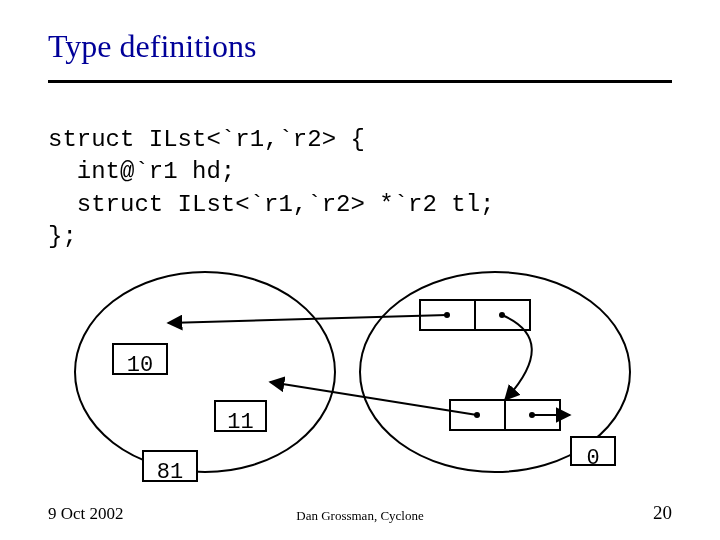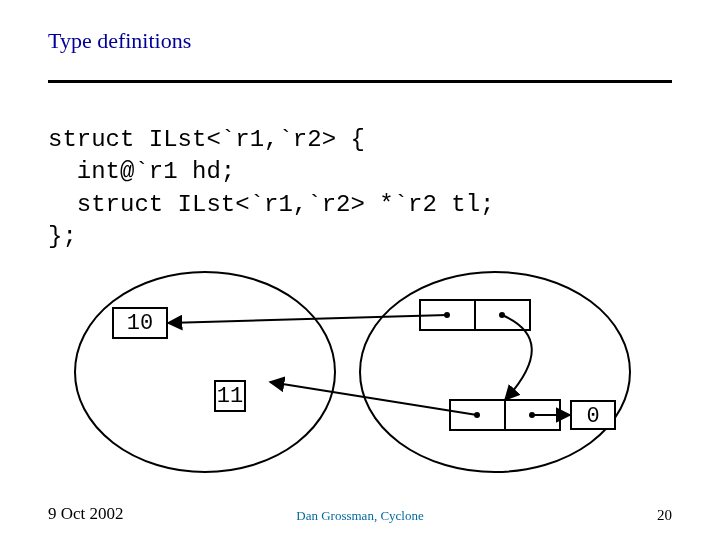--- a/index.html
+++ b/index.html
@@ -15,21 +15,21 @@
   .slide {
     position: relative;
     width: 720px;
     height: 540px;
     box-sizing: border-box;
   }
   .title {
     position: absolute;
     left: 48px;
     top: 28px;
-    font-size: 22px;
+    font-size: 32px;
     color: #000099;
   }
   .hr {
     position: absolute;
     left: 48px;
     top: 80px;
     width: 624px;
     height: 0;
     border-top: 3px solid #000;
   }
@@ -49,43 +49,44 @@
     top: 0;
   }
   .valbox {
     position: absolute;
     background: #fff;
     border: 2px solid #000;
     font-family: "Courier New", Courier, monospace;
     font-size: 22px;
     text-align: center;
     box-sizing: border-box;
-    padding-top: 2px;
+    padding-top: 8px;
+    margin-top: 36px;
   }
   .footer-left {
     position: absolute;
     left: 48px;
     bottom: 16px;
     font-size: 17px;
     color: #000;
   }
   .footer-center {
     position: absolute;
     left: 0;
     right: 0;
     bottom: 16px;
     text-align: center;
     font-size: 13px;
-    color: #0369a1;
+    color: #000000;
   }
   .footer-right {
     position: absolute;
     right: 48px;
     bottom: 16px;
-    font-size: 15px;
+    font-size: 19px;
     color: #000;
   }
 </style>
 </head>
 <body>
 
 <div class="slide">
 
   <div class="title">Type definitions</div>
   <div class="hr"></div>
@@ -124,20 +125,21 @@
     <path d="M 447 315 L 168 323" fill="none" stroke="#000" stroke-width="2" marker-end="url(#arrow)"></path>
 
     <path d="M 502 315 Q 560 340 505 400" fill="none" stroke="#000" stroke-width="2" marker-end="url(#arrow)"></path>
 
     <path d="M 477 415 L 270 382" fill="none" stroke="#000" stroke-width="2" marker-end="url(#arrow)"></path>
 
     <path d="M 532 415 L 570 415" fill="none" stroke="#000" stroke-width="2" marker-end="url(#arrow)"></path>
   </svg>
 
   <div class="valbox" style="left:112px; top:307px; width:56px; height:32px;">10</div>
-  <div class="valbox" style="left:214px; top:380px; width:32px; height:32px;">11</div>
+  <div class="valbox" style="left:214px; top:364px; width:53px; height:32px;">11</div>
+  <div class="valbox" style="left:142px; top:414px; width:56px; height:32px;">81</div>
   <div class="valbox" style="left:570px; top:400px; width:46px; height:30px;">0</div>
 
   <div class="footer-left">9 Oct 2002</div>
   <div class="footer-center">Dan Grossman, Cyclone</div>
   <div class="footer-right">20</div>
 
 </div>
 
 </body></html>

